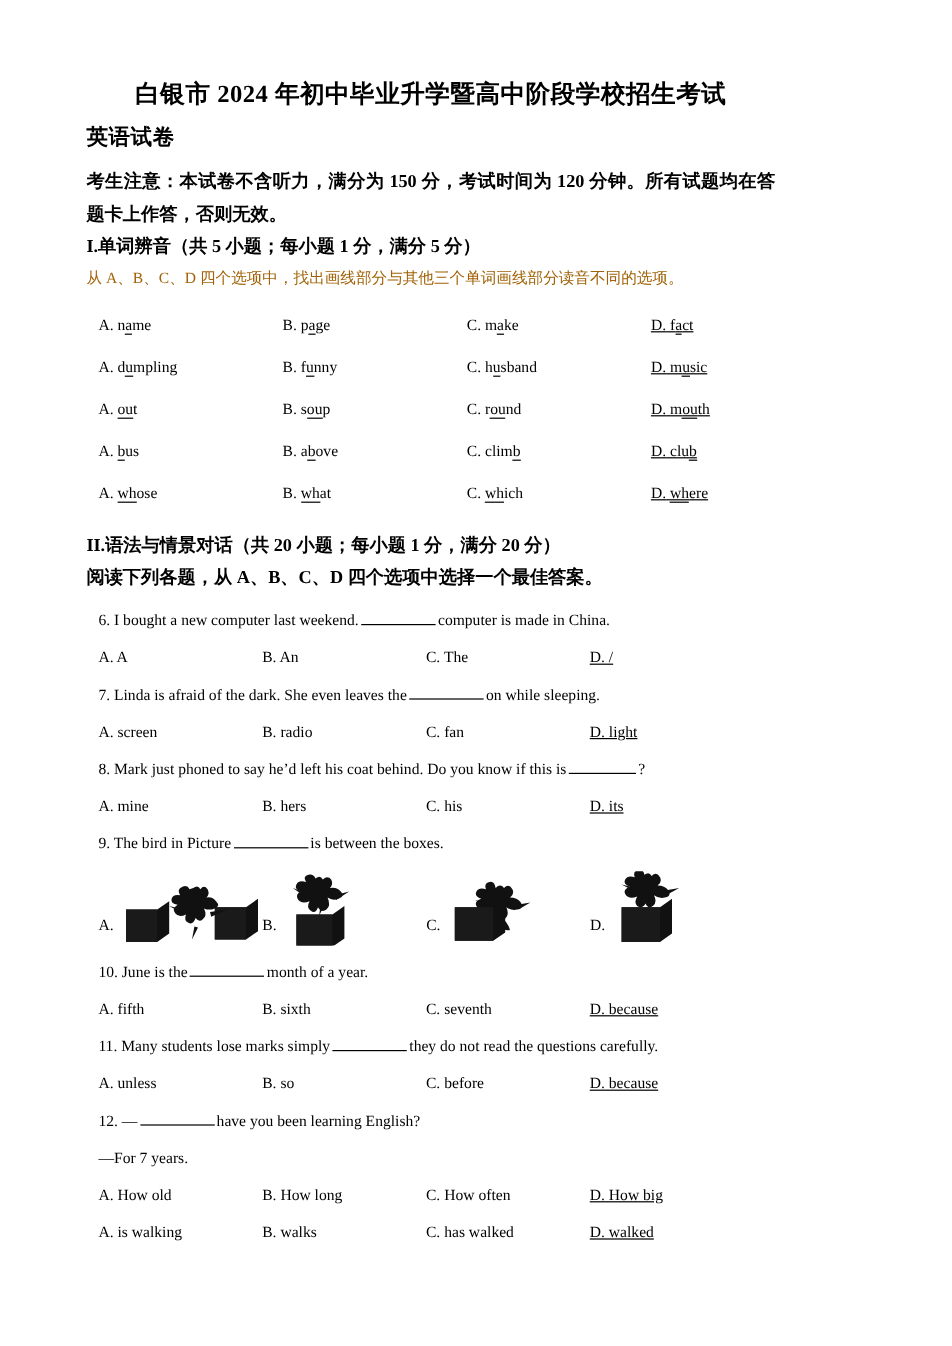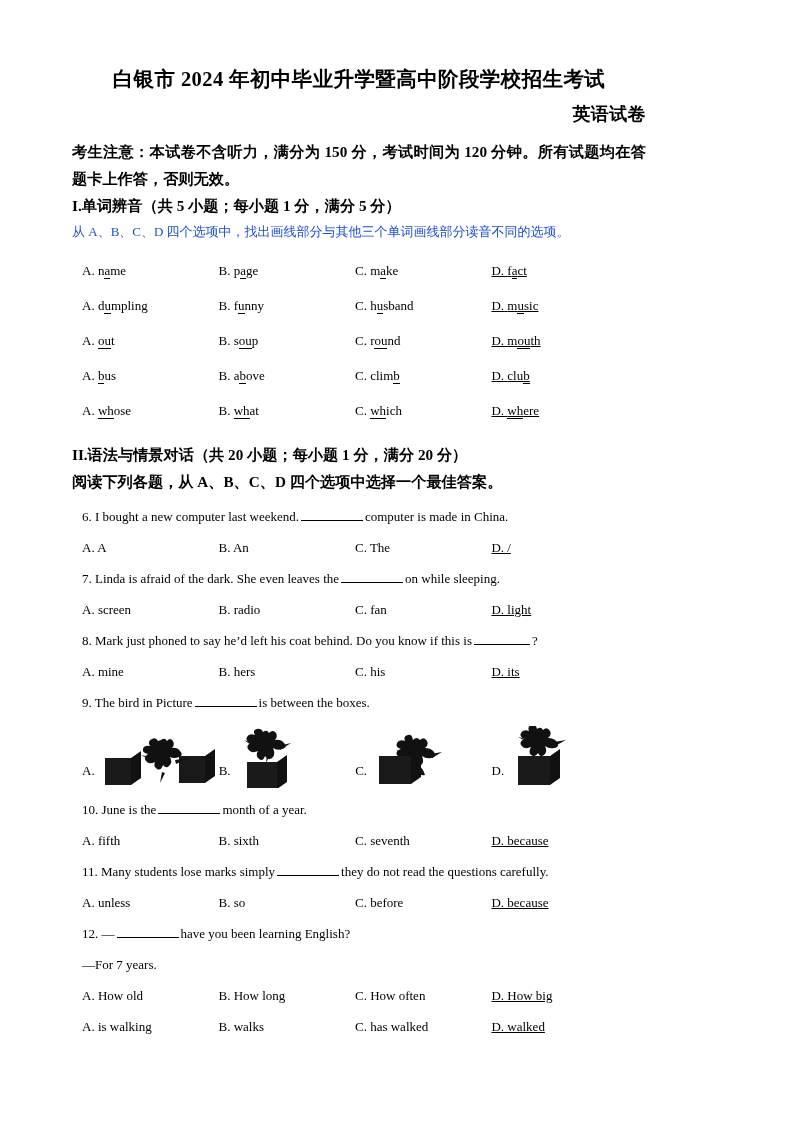--- a/index.html
+++ b/index.html
@@ -25,21 +25,21 @@
   
   .doc-title {
     text-align: center;
     font-size: 20.5px;
     font-weight: bold;
     letter-spacing: 0.4px;
     margin: 0 0 2px 0;
     line-height: 34px;
   }
   .doc-subtitle {
-    text-align: right;
+    text-align: left;
     font-size: 18px;
     font-weight: bold;
     letter-spacing: 0.4px;
     margin: 0 0 8px 0;
     line-height: 32px;
   }
 
   
   .notice {
     font-size: 15.2px;
@@ -53,21 +53,21 @@
     font-size: 15.2px;
     font-weight: bold;
     line-height: 27px;
     margin: 0;
   }
 
   .section-sub {
     font-size: 13px;
     line-height: 26px;
     margin: 0 0 0 0;
-    color: #1d4ed8;
+    color: #a16207;
   }
 
   
   .qline {
     font-size: 13px;
     line-height: 18px;
     margin: 13px 0 0 0;
     padding-left: 10px;
   }
 
@@ -76,21 +76,21 @@
     font-size: 13px;
     line-height: 18px;
     margin: 13px 0 0 0;
     padding-left: 10px;
   }
   .opts > .opt {
     flex: 0 0 24.2%;
   }
   .opts > .opt:last-child { flex: 0 0 auto; text-decoration: underline; }
 
-  .opts.phon { margin-top: 17px; }
+  .opts.phon { margin-top: 17px; gap: 17px; }
 
   .blank {
     display: inline-block;
     border-bottom: 1px solid #000;
     width: 62px;
     vertical-align: baseline;
     margin: 0 2px;
   }
   .blank.short { width: 56px; }
 

